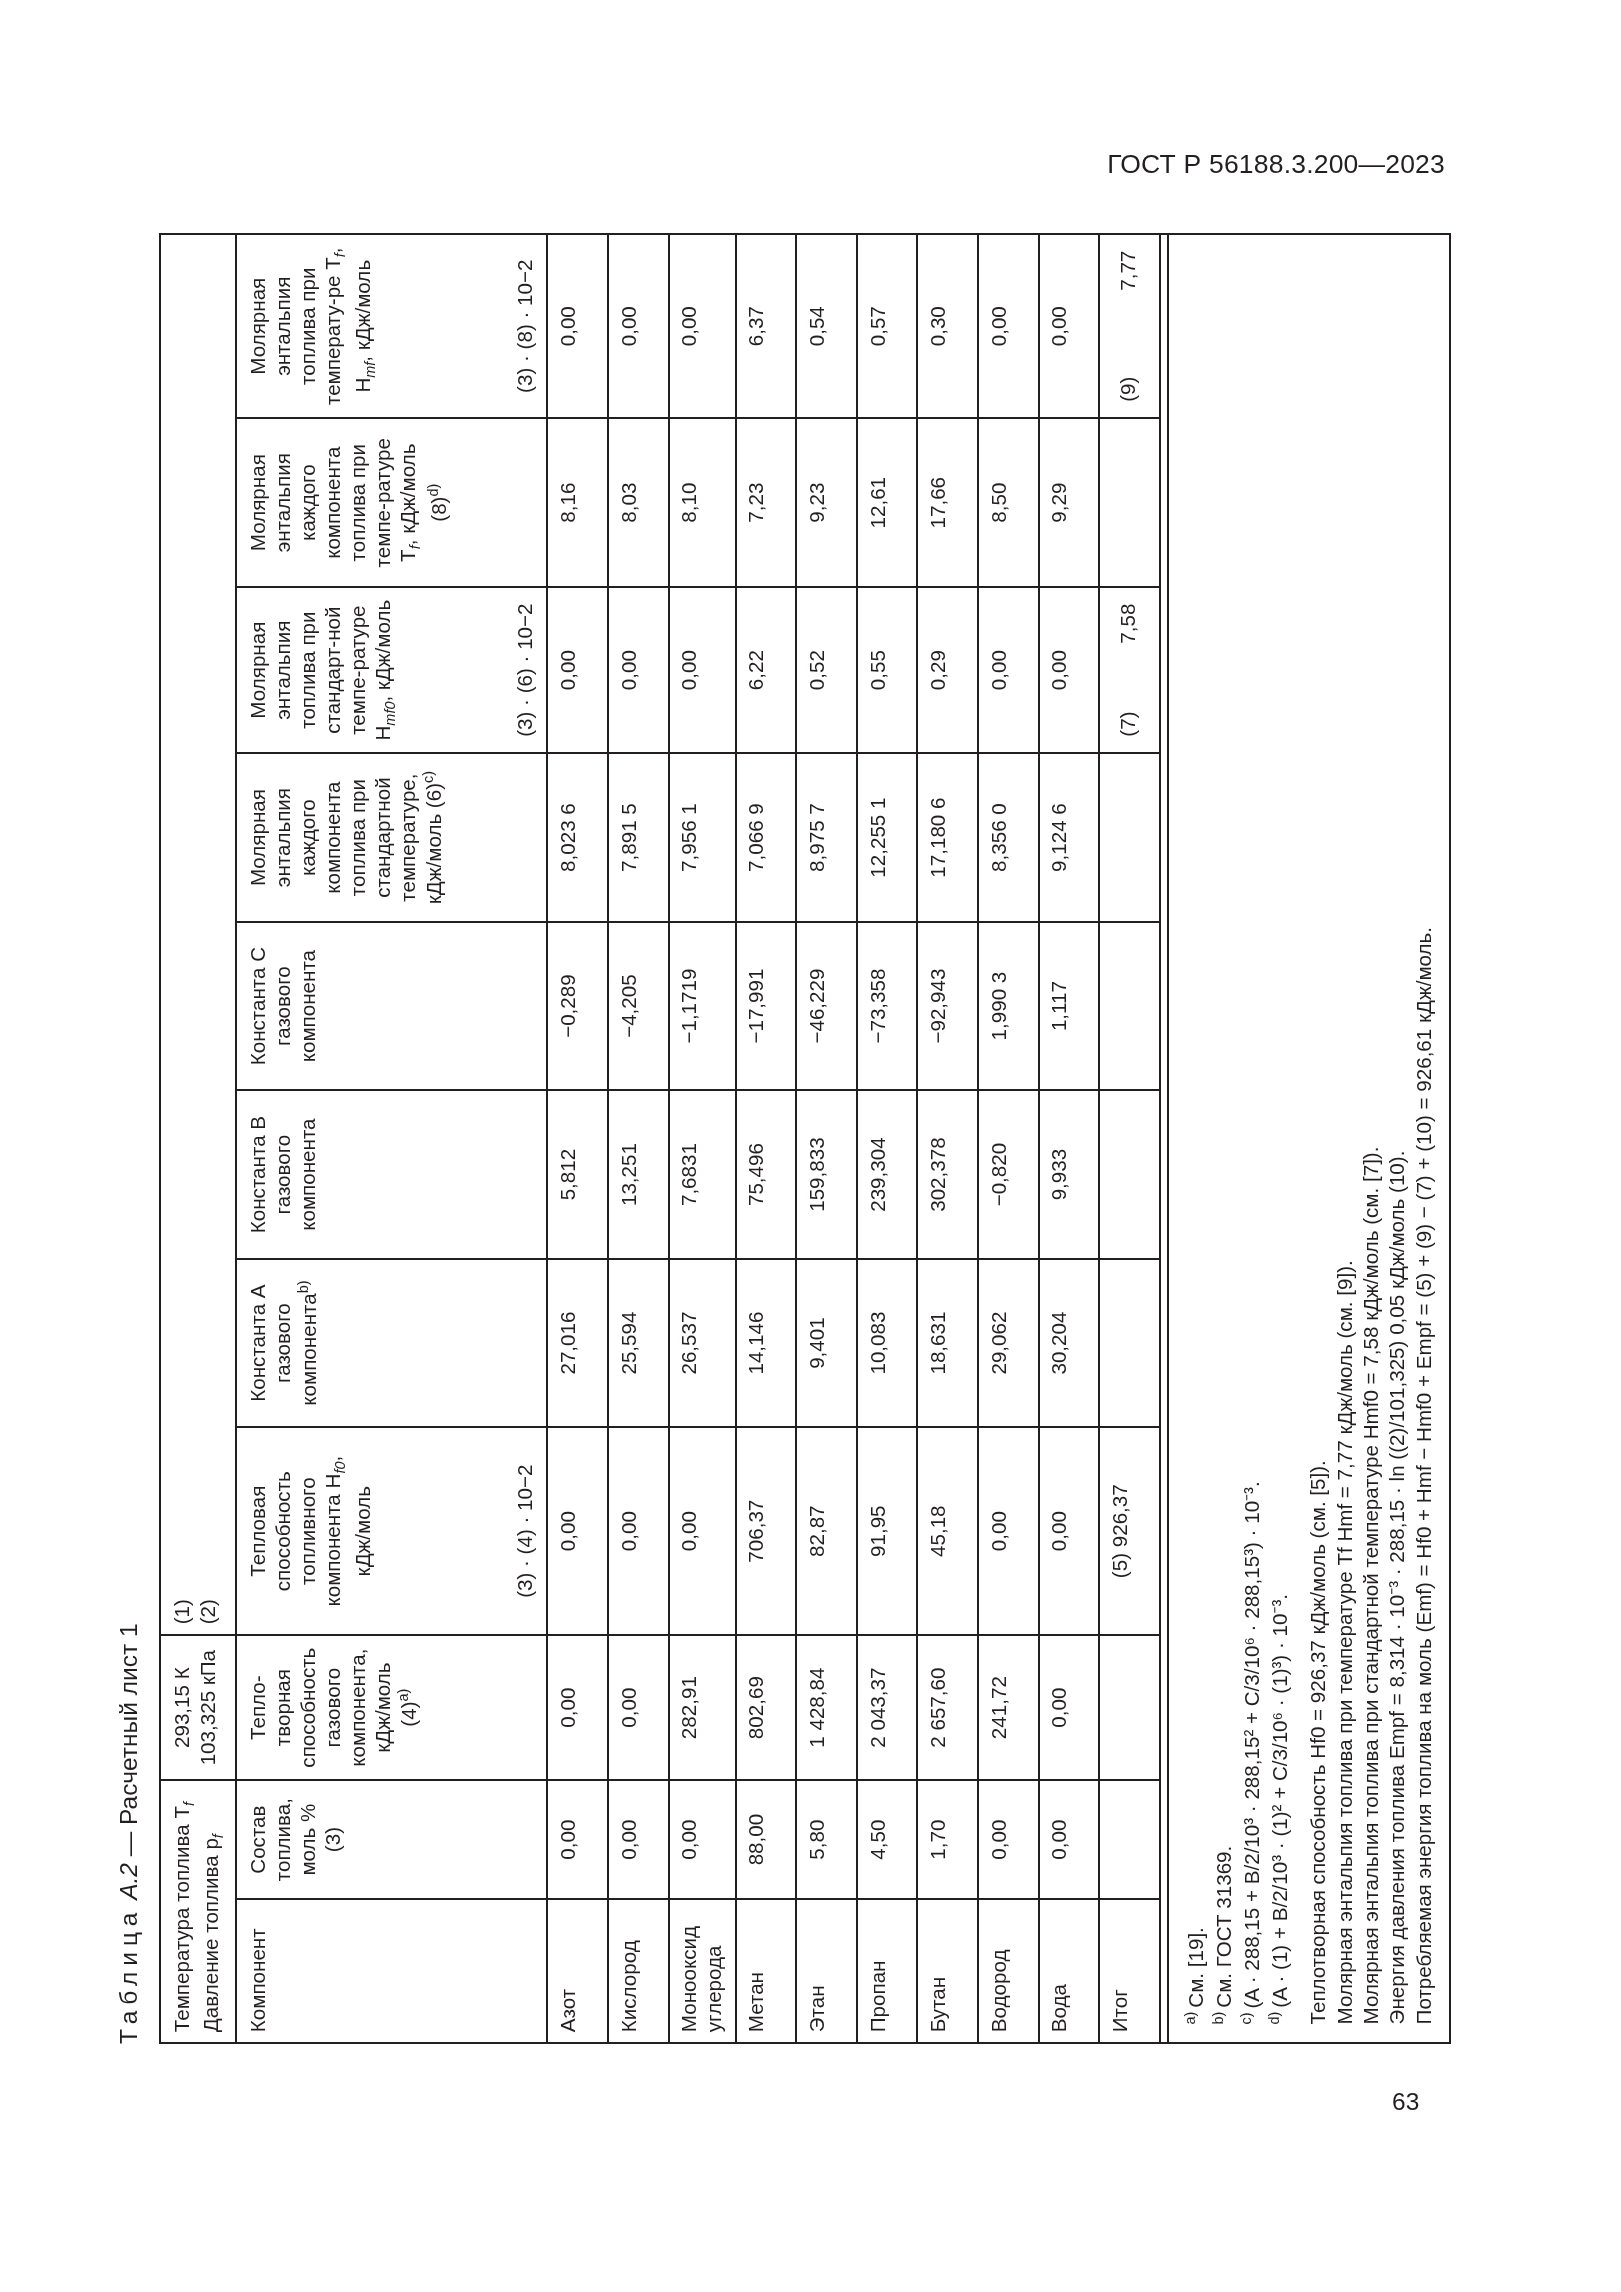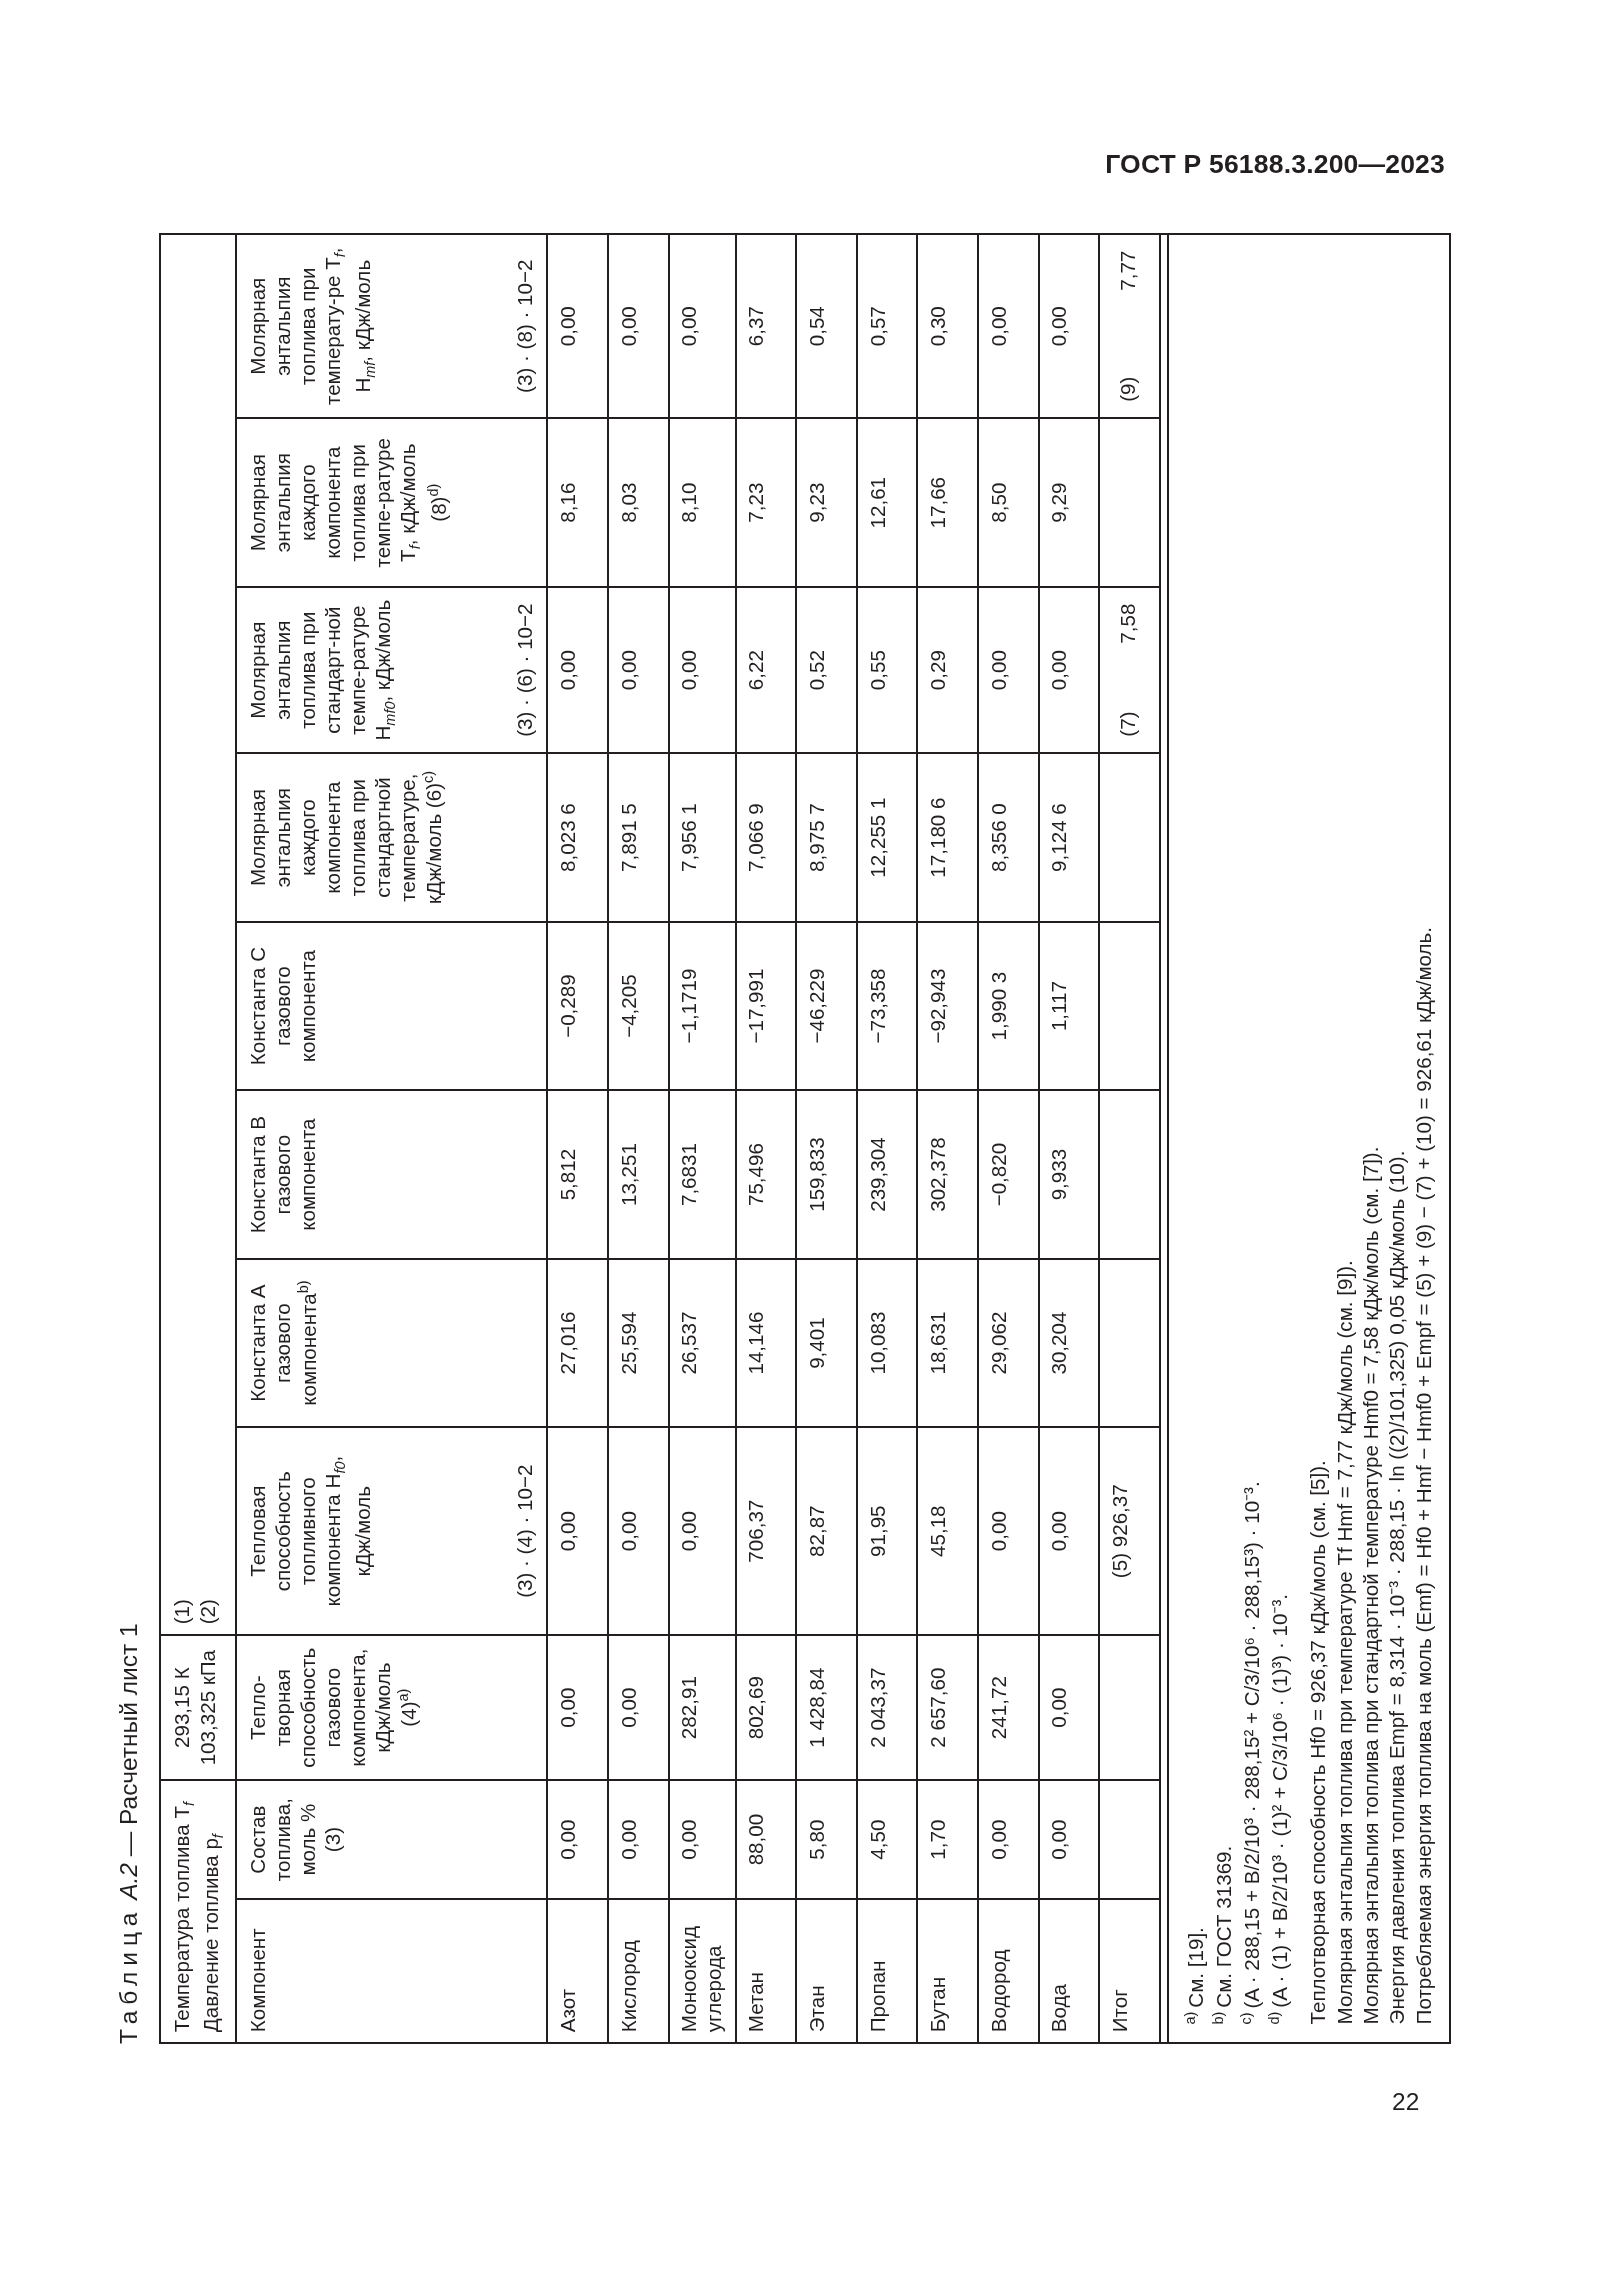--- a/index.html
+++ b/index.html
@@ -1,18 +1,18 @@
 <!DOCTYPE html>
 <html><head>
 <meta charset="utf-8">
 <style>
   html, body { margin: 0; padding: 0; background: #ffffff; }
   body { width: 1621px; height: 2293px; position: relative; overflow: hidden;
          font-family: "Liberation Sans", sans-serif; color: #231f20; }
-  .doc-code { position: absolute; top: 149px; right: 176px; font-weight: bold; font-size: 26.5px; letter-spacing: 0.2px; }
+  .doc-code { position: absolute; top: 149px; right: 176px; font-weight: normal; font-size: 26.5px; letter-spacing: 0.2px; }
   .page-num { position: absolute; top: 2088px; left: 1392px; font-size: 24.5px; }
 
   
   .sheet { position: absolute; left: 103px; top: 2044px; width: 1823px; height: 1353px;
            transform-origin: 0 0; transform: rotate(-90deg); }
   .caption { position: absolute; left: 0; top: 0; font-size: 24.5px; height: 51px; line-height: 51px; }
   .caption .spaced { letter-spacing: 5.9px; }
 
   .frame { position: absolute; left: 0; top: 56px; width: 1811px; height: 1292px; border: 2.9px solid #231f20; box-sizing: border-box; }
 
@@ -242,14 +242,14 @@
       <div class="fn"><sup>d)</sup><span>(A · (1) + B/2/10³ · (1)² + C/3/10⁶ · (1)³) · 10⁻³.</span></div>
       <div class="res">Теплотворная способность Hf0 = 926,37 кДж/моль (см. [5]).</div>
       <div>Молярная энтальпия топлива при температуре Tf Hmf = 7,77 кДж/моль (см. [9]).</div>
       <div>Молярная энтальпия топлива при стандартной температуре Hmf0 = 7,58 кДж/моль (см. [7]).</div>
       <div>Энергия давления топлива Empf = 8,314 · 10⁻³ · 288,15 · ln ((2)/101,325) 0,05 кДж/моль (10).</div>
       <div>Потребляемая энергия топлива на моль (Emf) = Hf0 + Hmf − Hmf0 + Empf = (5) + (9) − (7) + (10) = 926,61 кДж/моль.</div>
     </div>
   </div>
 </div>
 
-<div class="page-num">22</div>
+<div class="page-num">63</div>
 
 
 </body></html>

